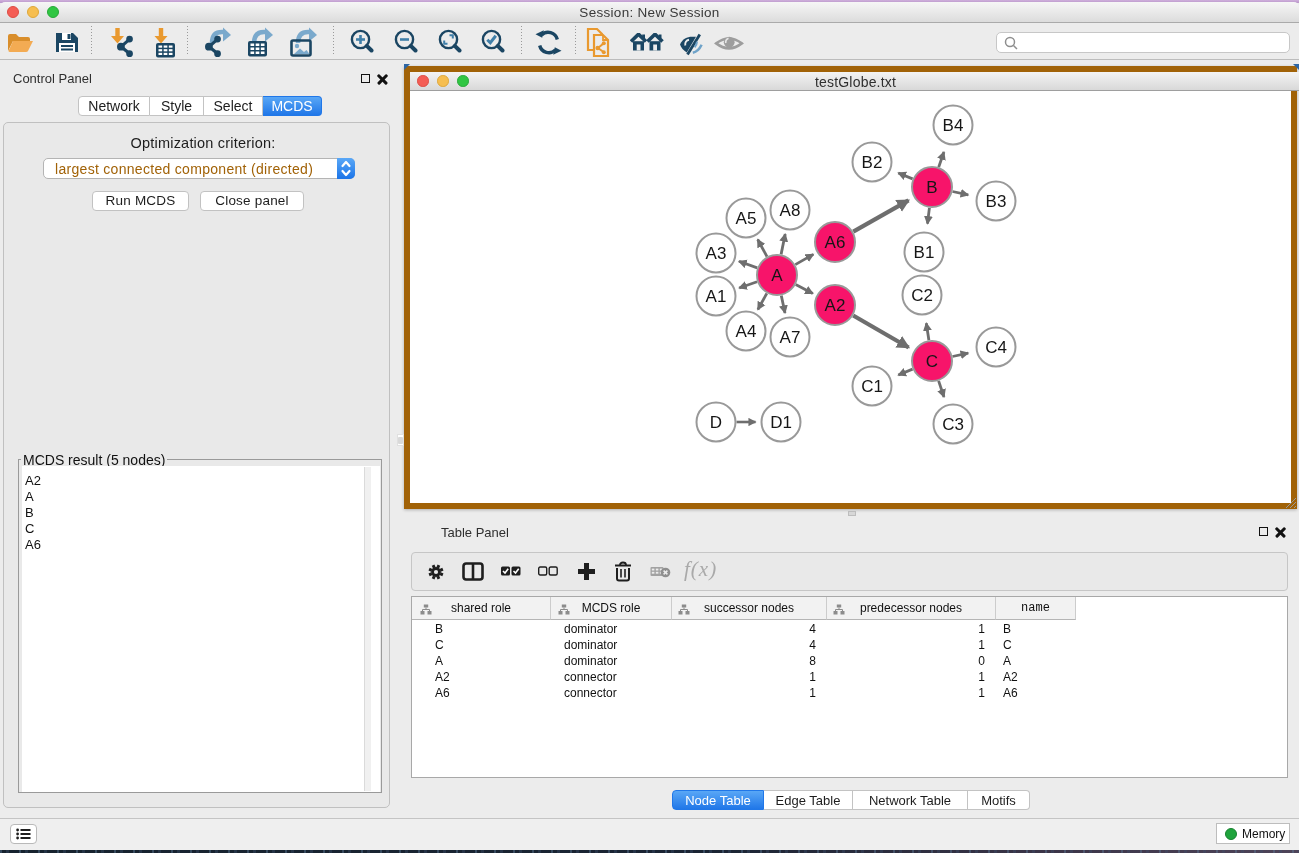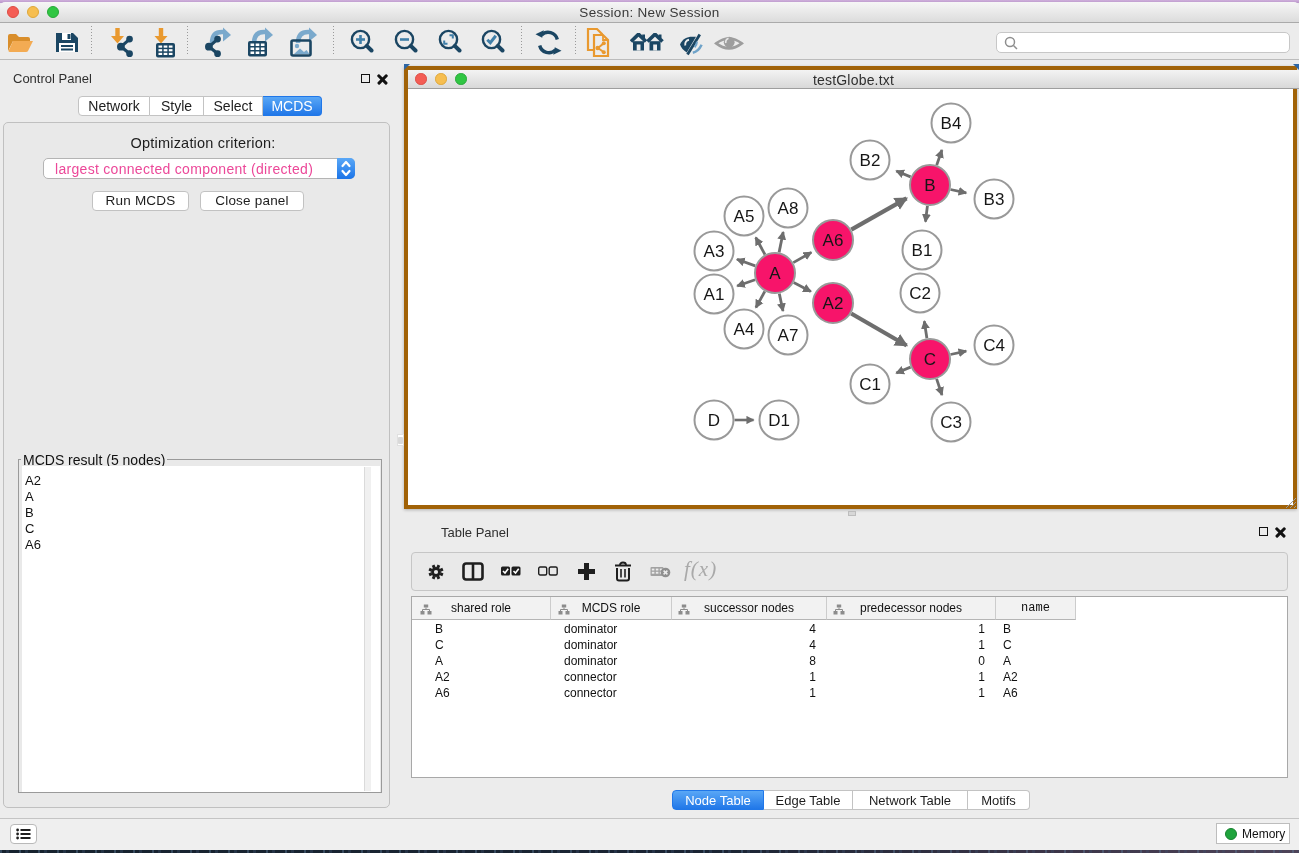--- a/index.html
+++ b/index.html
@@ -36,35 +36,35 @@
   border-bottom:1px solid #c3c3c3; border-right:1px solid #c3c3c3;
   font-size:13px; color:#1d1d1d; text-align:center; line-height:19px; }
 #cpTabs .tab { font-size:14px; }
 .tabgroup .tab.first { border-left:1px solid #c3c3c3; border-radius:4px 0 0 4px; }
 .tabgroup .tab.last { border-radius:0 4px 4px 0; }
 .tabgroup .tab.sel { background:linear-gradient(#59a7f6,#2077e8); color:#ffffff; border-color:#2077e8; }
 #cpTabs { left:78px; top:96px; }
 #optLabel { left:6px; top:135px; width:394px; text-align:center; font-size:14.5px; letter-spacing:0.2px; color:#1d1d1d; }
 #dropdown { left:43px; top:158px; width:312px; height:21px; background:#ffffff;
   border:1px solid #b4b4b4; border-radius:5px; }
-#dropdown .txt { position:absolute; left:11px; top:1.5px; font-size:14px; letter-spacing:0.3px; color:#ec4899; }
+#dropdown .txt { position:absolute; left:11px; top:1.5px; font-size:14px; letter-spacing:0.3px; color:#a16207; }
 #dropdown .cap { position:absolute; right:-1px; top:-1px; width:18px; height:21px;
   background:linear-gradient(#5aa8f7,#1b74e8); border-radius:0 5px 5px 0; }
 .btn { position:absolute; background:#ffffff; border:1px solid #c2c2c2; border-radius:4px;
   font-size:13.5px; letter-spacing:0.2px; color:#1d1d1d; text-align:center; }
 #btnRun { left:92px; top:191px; width:97px; height:20px; line-height:18px; }
 #btnClose { left:200px; top:191px; width:104px; height:20px; line-height:18px; }
 #mcdsGroup { left:18px; top:459px; width:364px; height:334px; border:1px solid #9a9a9a; }
 #mcdsTitle { left:21px; top:453px; height:14px; line-height:14px; background:#e9e9e9; padding:0 2px; font-size:14px; color:#111; }
 #mcdsList { left:22px; top:466px; width:358px; height:326px; background:#ffffff; font-size:13px; color:#111; padding-top:7px; }
 #mcdsList .item { padding-left:3px; height:16px; line-height:16px; }
 #mcdsScroll { left:364px; top:467px; width:7px; height:324px; background:#f0f0f0; border-left:1px solid #dadada; }
 
 #netwin { left:404px; top:66px; width:893px; height:443px; background:#ffffff;
-  border:4px solid #a16207; box-shadow:0 1px 3px rgba(0,0,0,0.25); }
+  border:6px solid #a16207; box-shadow:0 1px 3px rgba(0,0,0,0.25); }
 #netbar { position:absolute; left:0; top:0; width:891px; height:19px;
   background:linear-gradient(#f3f3f3,#d8d8d8); border-bottom:1px solid #9e9e9e; }
 #netbar .t1 { left:7px;  top:3px; width:11.5px; height:11.5px; background:#f45d55; border:1px solid #dd4c43; }
 #netbar .t2 { left:27px; top:3px; width:11.5px; height:11.5px; background:#f6be50; border:1px solid #dfa738; }
 #netbar .t3 { left:47px; top:3px; width:11.5px; height:11.5px; background:#30c643; border:1px solid #27a838; }
 #netTitle { position:absolute; left:0; top:2px; width:100%; text-align:center; font-size:14px; letter-spacing:0.2px; color:#2f2f2f; }
 
 #tpTitle { left:441px; top:525px; font-size:13px; color:#2f2f2f; }
 #tpToolbar { left:411px; top:552px; width:877px; height:39px; background:#e9e9e9;
   border:1px solid #c6c6c6; border-radius:4px; }

